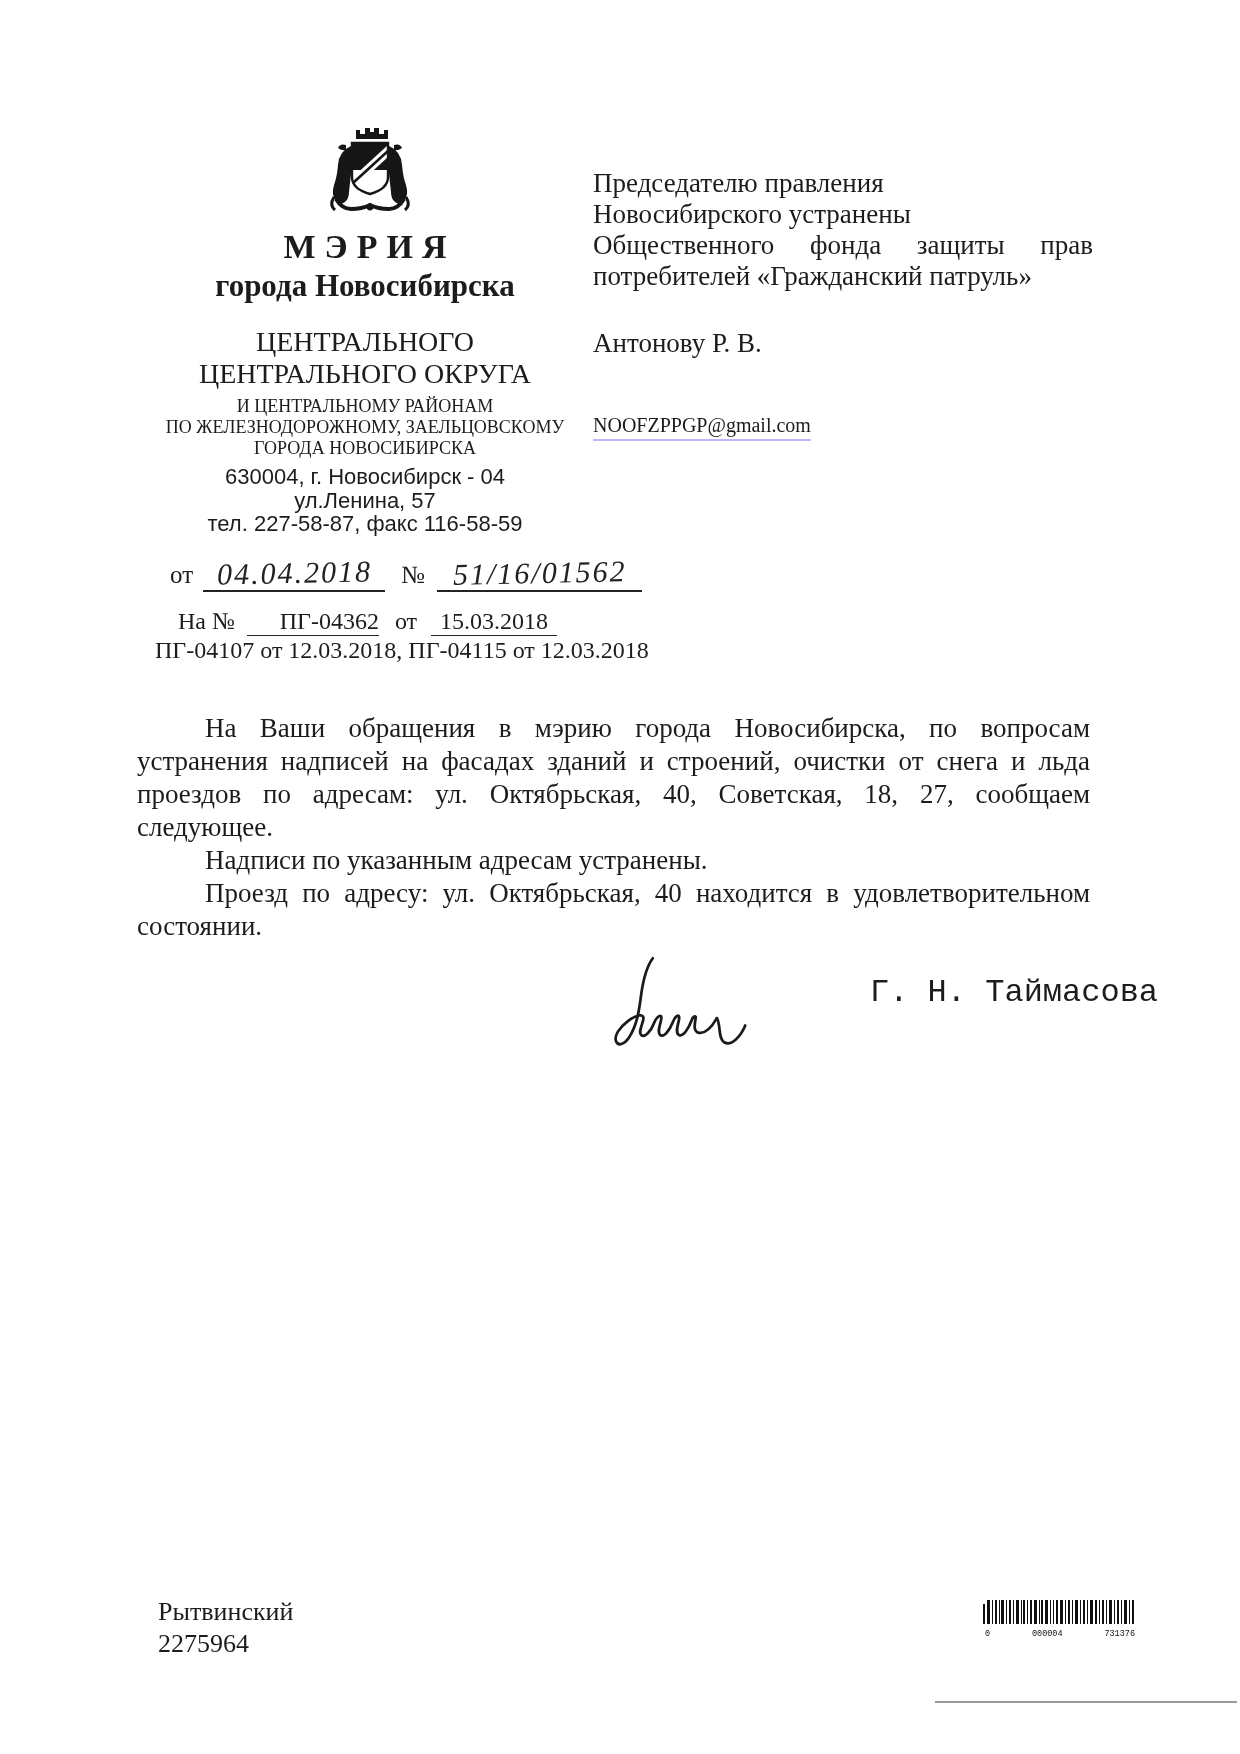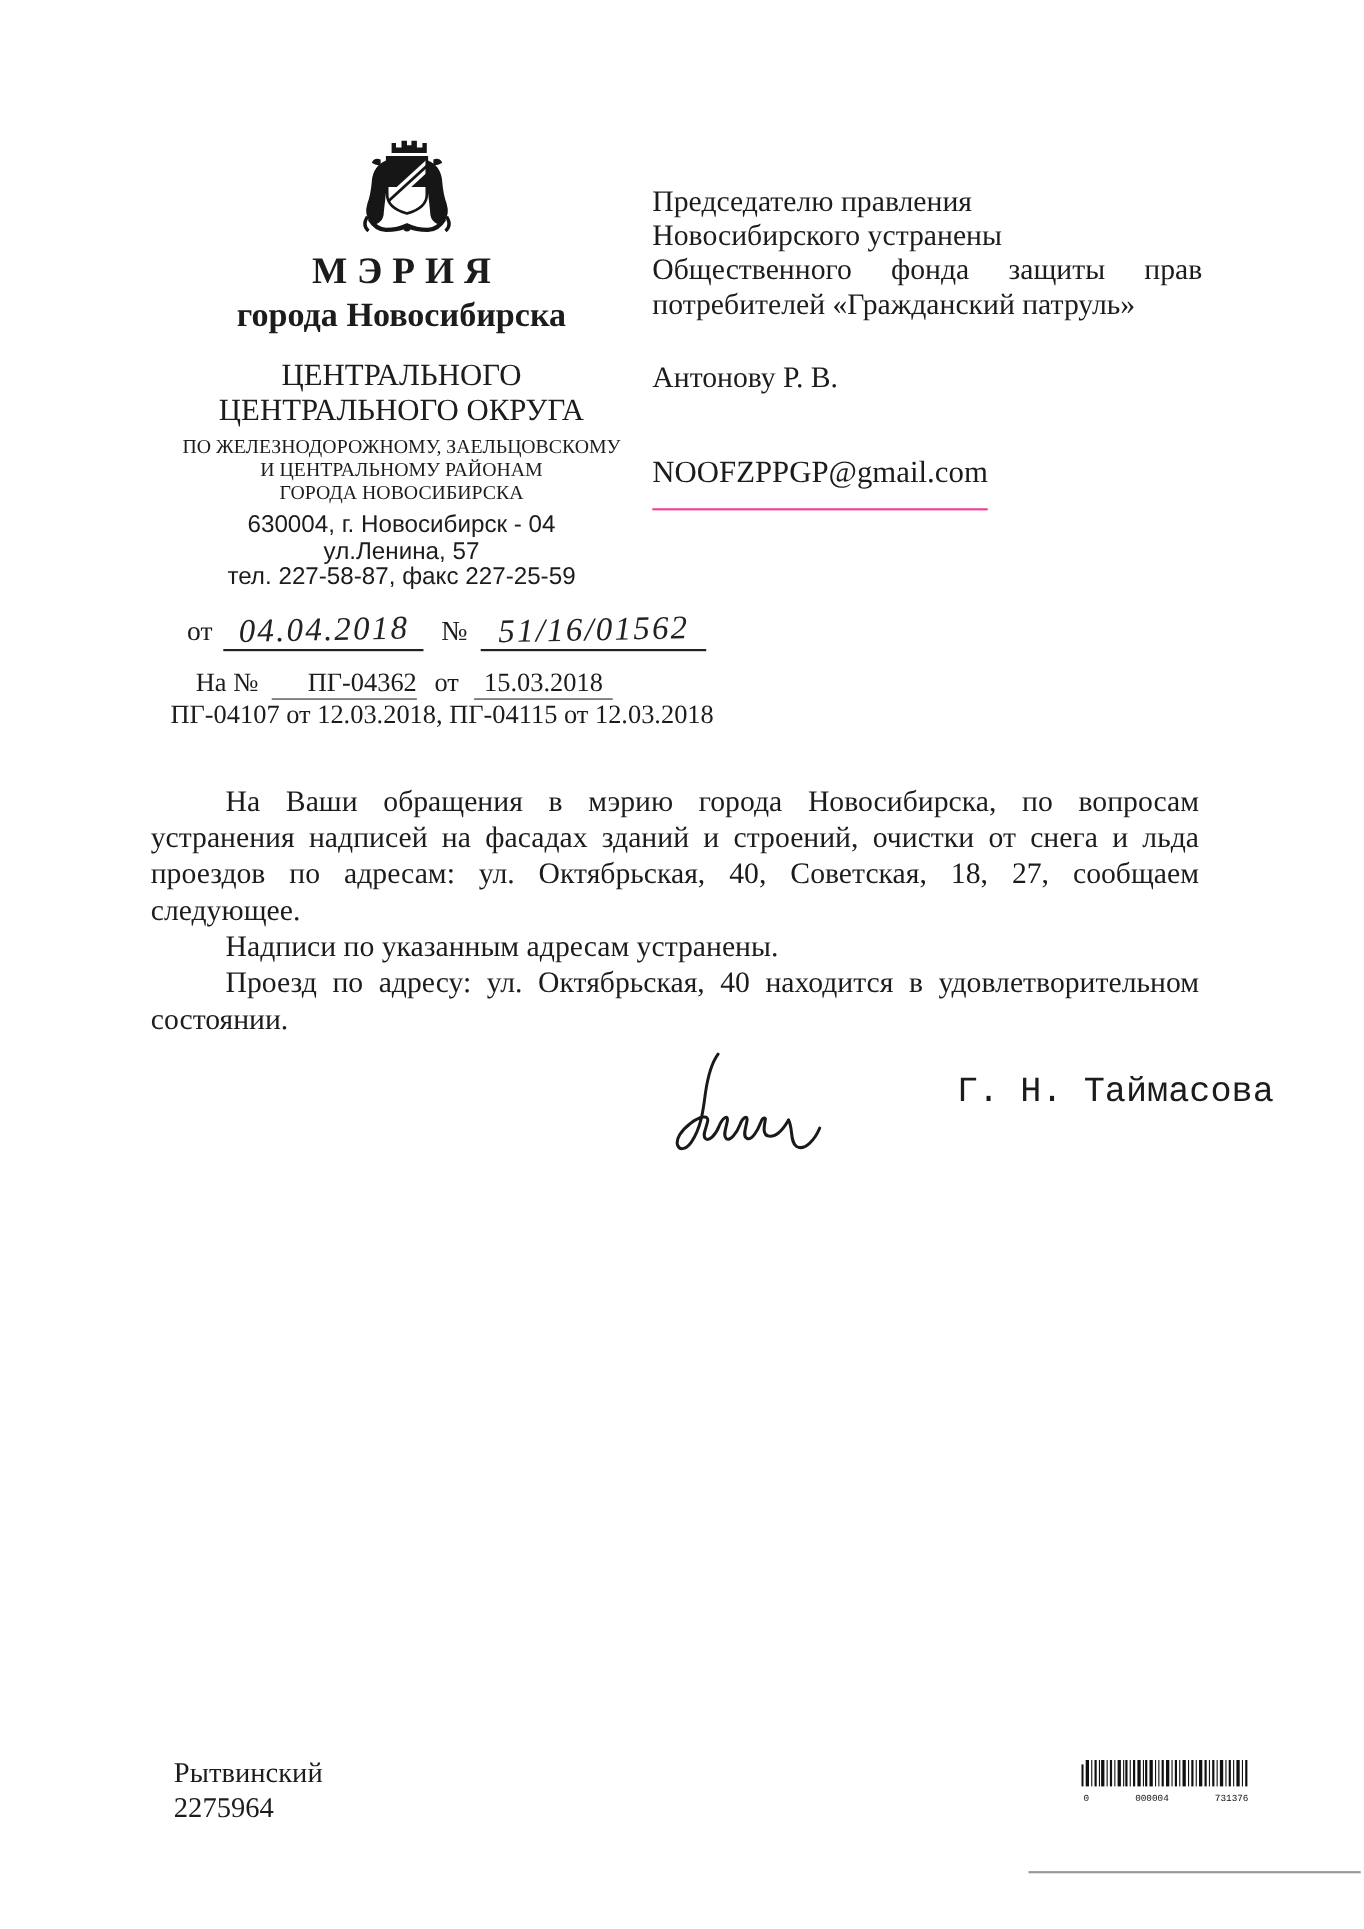--- a/index.html
+++ b/index.html
@@ -18,21 +18,21 @@
   .lh-title2{font-size:31px;font-weight:bold;margin-top:2px;}
   .lh-admin{font-size:28px;line-height:32px;margin-top:22px;}
   .lh-small{font-size:18px;line-height:21px;margin-top:6px;}
   .lh-sans{font-family:"Liberation Sans", sans-serif;font-size:22px;line-height:23.5px;}
   .lh-sans-block{margin-top:6px;}
 
   
   .recipient{left:593px;top:168px;width:500px;font-size:27px;line-height:31px;}
   .rjust{text-align:justify;text-align-last:justify;}
   .recipient-name{left:593px;top:328px;font-size:27px;}
-  .recipient-email{left:593px;top:414px;font-size:28px;border-bottom:2px solid #ec4899;padding-bottom:16px;}
+  .recipient-email{left:593px;top:414px;font-size:20px;border-bottom:2px solid #c4b5fd;padding-bottom:2px;}
 
   
   .ref-label{font-size:25px;}
   .hand{
     font-style:italic;font-size:30px;letter-spacing:2px;color:#222;
     display:inline-block;transform:rotate(-1.2deg);
   }
   .u-field{display:inline-block;border-bottom:2px solid #222;text-align:center;}
 
   
@@ -92,28 +92,28 @@
       <path d="M12 78 q-5 8 1 13 M84 78 q5 8 -1 13" stroke="#161616" stroke-width="3" fill="none"></path>
       <circle cx="48" cy="88" r="3.4" fill="#161616"></circle>
     </svg>
     <div class="lh-title1">МЭРИЯ</div>
     <div class="lh-title2">города Новосибирска</div>
     <div class="lh-admin">
       <div>ЦЕНТРАЛЬНОГО</div>
       <div>ЦЕНТРАЛЬНОГО ОКРУГА</div>
     </div>
     <div class="lh-small">
+      <div>И ЦЕНТРАЛЬНОМУ РАЙОНАМ</div>
       <div>ПО ЖЕЛЕЗНОДОРОЖНОМУ, ЗАЕЛЬЦОВСКОМУ</div>
-      <div>И ЦЕНТРАЛЬНОМУ РАЙОНАМ</div>
       <div>ГОРОДА НОВОСИБИРСКА</div>
     </div>
     <div class="lh-sans lh-sans-block">
       <div>630004, г. Новосибирск - 04</div>
       <div>ул.Ленина, 57</div>
-      <div>тел. 227-58-87, факс 227-25-59</div>
+      <div>тел. 227-58-87, факс 116-58-59</div>
     </div>
   </div>
 
   <div class="abs recipient">
     <div>Председателю правления</div>
     <div>Новосибирского устранены</div>
     <div class="rjust">Общественного фонда защиты прав</div>
     <div>потребителей «Гражданский патруль»</div>
   </div>
   <div class="abs recipient-name">Антонову Р. В.</div>

